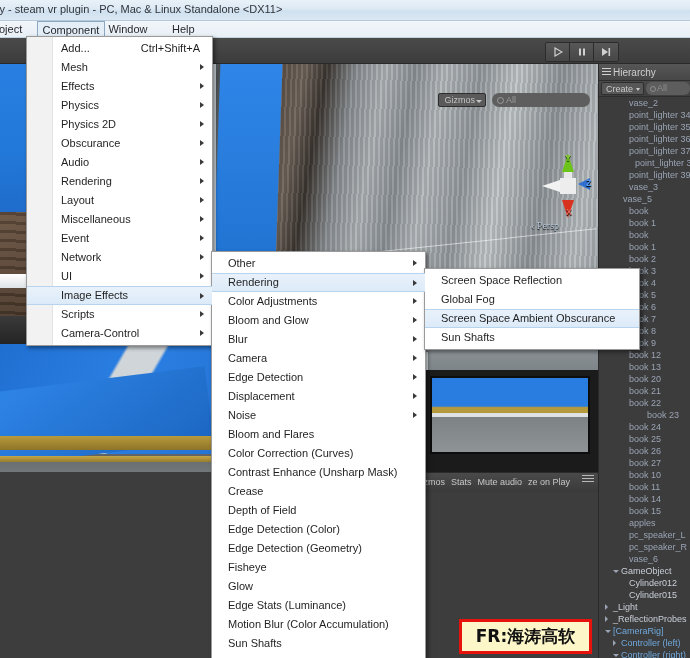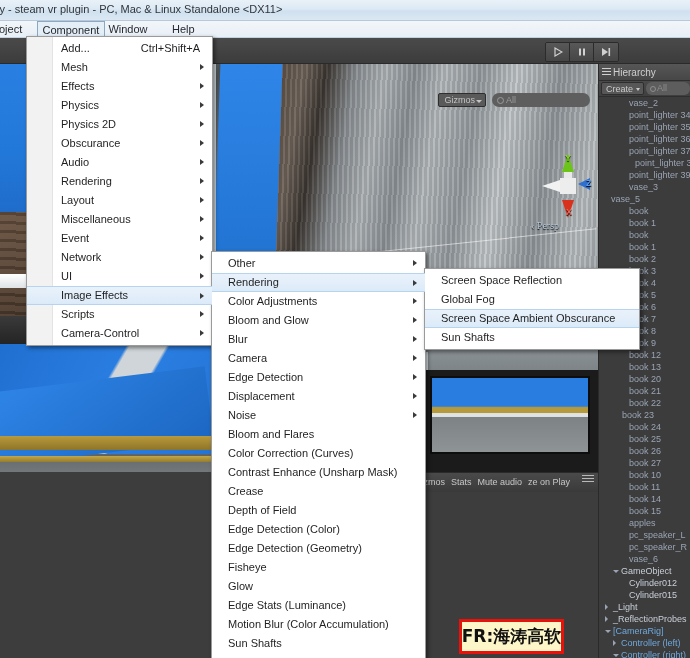--- a/index.html
+++ b/index.html
@@ -306,21 +306,21 @@
     border-left: 4px solid #3a3a3a;
     border-top: 3.5px solid transparent; border-bottom: 3.5px solid transparent;
   }
   #menu-component { left: 26px; top: 36px; width: 187px; }
   #menu-imagefx   { left: 211px; top: 251px; width: 215px; }
   #menu-rendering { left: 424px; top: 268px; width: 216px; }
   #menu-imagefx .menu-item, #menu-rendering .menu-item { padding-left: 16px; }
 
   
   .watermark {
-    position: absolute; left: 459px; top: 619px; width: 105px; height: 35px;
+    position: absolute; left: 459px; top: 619px; width: 133px; height: 35px;
     background: #fdf6c8; border: 3px solid #e8120c;
     display: flex; align-items: center; justify-content: center;
   }
   .watermark-text {
     font-family: "DejaVu Sans", sans-serif;
     font-size: 17px; font-weight: bold; color: #111;
     letter-spacing: 0px; white-space: nowrap;
   }
 </style>
 </head>
@@ -425,39 +425,39 @@
       </div>
       <div class="hier-list" id="hier-list">
           <div class="hier-row"><span style="padding-left: 30px;">vase_2</span></div>
           <div class="hier-row"><span style="padding-left: 30px;">point_lighter 34</span></div>
           <div class="hier-row"><span style="padding-left: 30px;">point_lighter 35</span></div>
           <div class="hier-row"><span style="padding-left: 30px;">point_lighter 36</span></div>
           <div class="hier-row"><span style="padding-left: 30px;">point_lighter 37</span></div>
           <div class="hier-row"><span style="padding-left: 36px;">point_lighter 38</span></div>
           <div class="hier-row"><span style="padding-left: 30px;">point_lighter 39</span></div>
           <div class="hier-row"><span style="padding-left: 30px;">vase_3</span></div>
-          <div class="hier-row"><span style="padding-left: 12px;">vase_5</span></div>
+          <div class="hier-row"><span style="padding-left: 24px;">vase_5</span></div>
           <div class="hier-row"><span style="padding-left: 30px;">book</span></div>
           <div class="hier-row"><span style="padding-left: 30px;">book 1</span></div>
           <div class="hier-row"><span style="padding-left: 30px;">book</span></div>
           <div class="hier-row"><span style="padding-left: 30px;">book 1</span></div>
           <div class="hier-row"><span style="padding-left: 30px;">book 2</span></div>
           <div class="hier-row"><span style="padding-left: 30px;">book 3</span></div>
           <div class="hier-row"><span style="padding-left: 30px;">book 4</span></div>
           <div class="hier-row"><span style="padding-left: 30px;">book 5</span></div>
           <div class="hier-row"><span style="padding-left: 30px;">book 6</span></div>
           <div class="hier-row"><span style="padding-left: 30px;">book 7</span></div>
           <div class="hier-row"><span style="padding-left: 30px;">book 8</span></div>
           <div class="hier-row"><span style="padding-left: 30px;">book 9</span></div>
           <div class="hier-row"><span style="padding-left: 30px; margin-top: 20px;">book 12</span></div>
           <div class="hier-row"><span style="padding-left: 30px;">book 13</span></div>
           <div class="hier-row"><span style="padding-left: 30px;">book 20</span></div>
           <div class="hier-row"><span style="padding-left: 30px;">book 21</span></div>
           <div class="hier-row"><span style="padding-left: 30px;">book 22</span></div>
-          <div class="hier-row"><span style="padding-left: 23px; text-align: center;">book 23</span></div>
+          <div class="hier-row"><span style="padding-left: 48px; text-align: center;">book 23</span></div>
           <div class="hier-row"><span style="padding-left: 30px;">book 24</span></div>
           <div class="hier-row"><span style="padding-left: 30px;">book 25</span></div>
           <div class="hier-row"><span style="padding-left: 30px;">book 26</span></div>
           <div class="hier-row"><span style="padding-left: 30px;">book 27</span></div>
           <div class="hier-row"><span style="padding-left: 30px;">book 10</span></div>
           <div class="hier-row"><span style="padding-left: 30px;">book 11</span></div>
           <div class="hier-row"><span style="padding-left: 30px;">book 14</span></div>
           <div class="hier-row"><span style="padding-left: 30px;">book 15</span></div>
           <div class="hier-row"><span style="padding-left: 30px;">apples</span></div>
           <div class="hier-row"><span style="padding-left: 30px;">pc_speaker_L</span></div>

